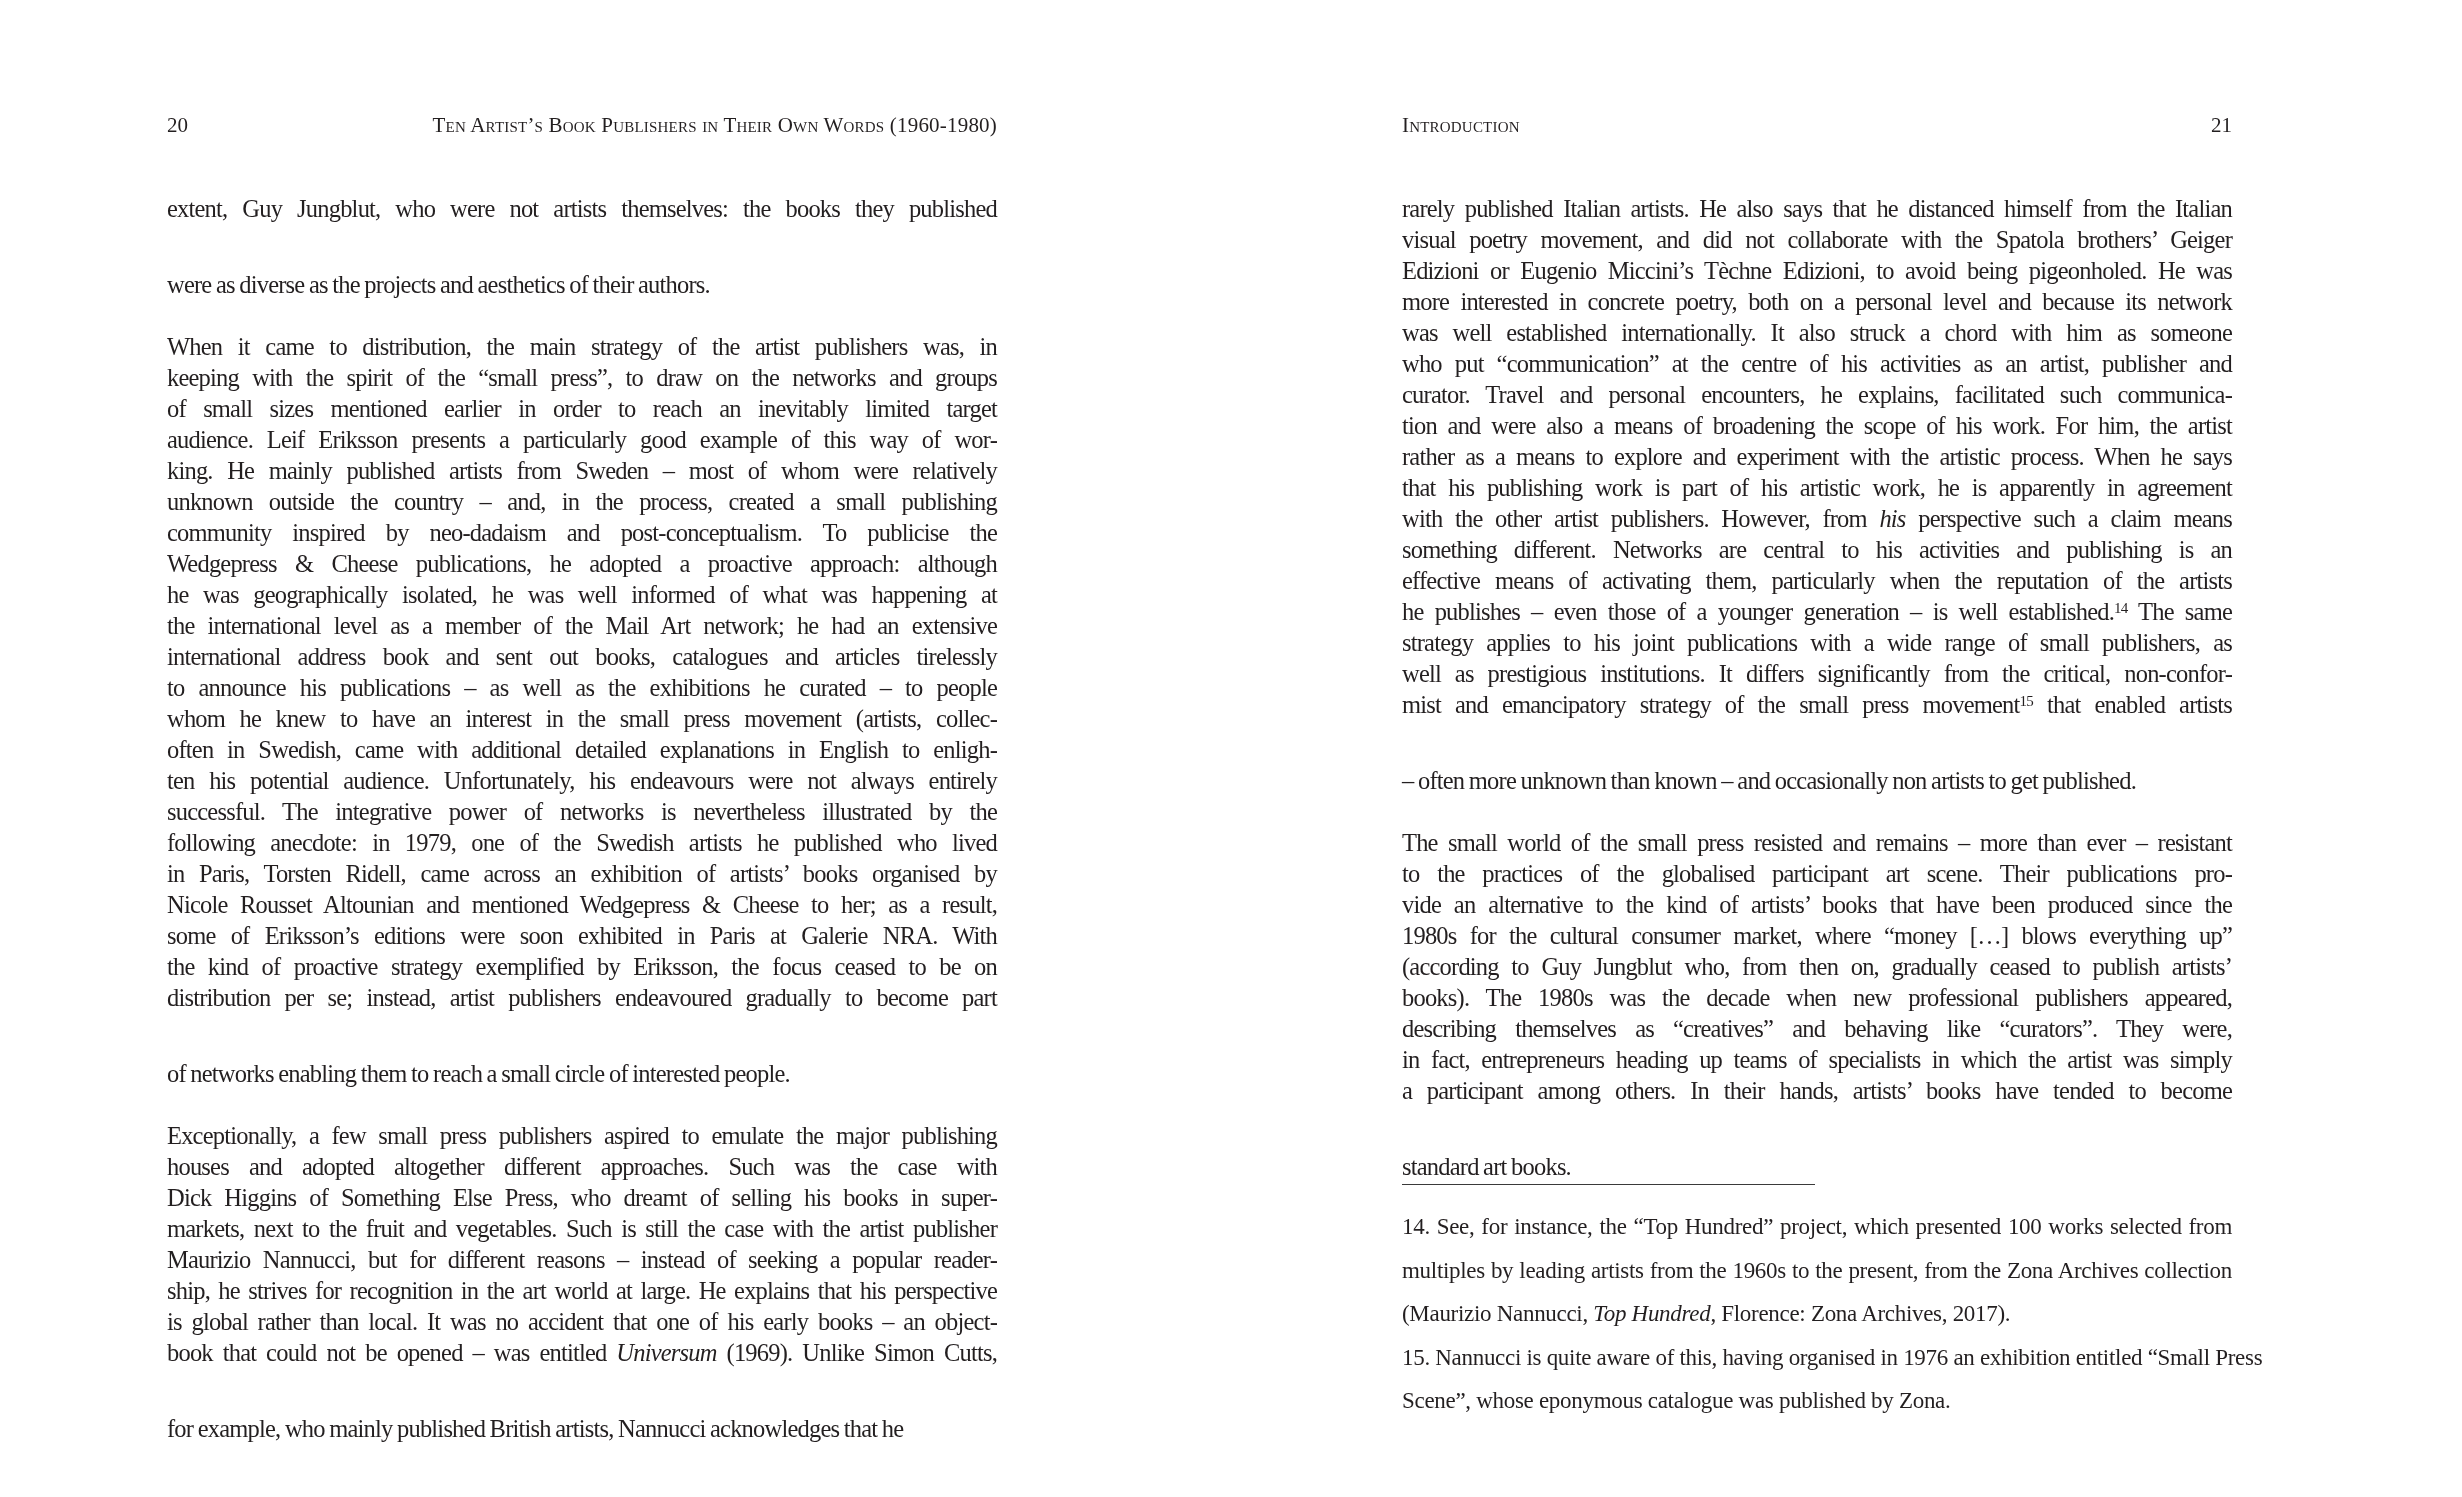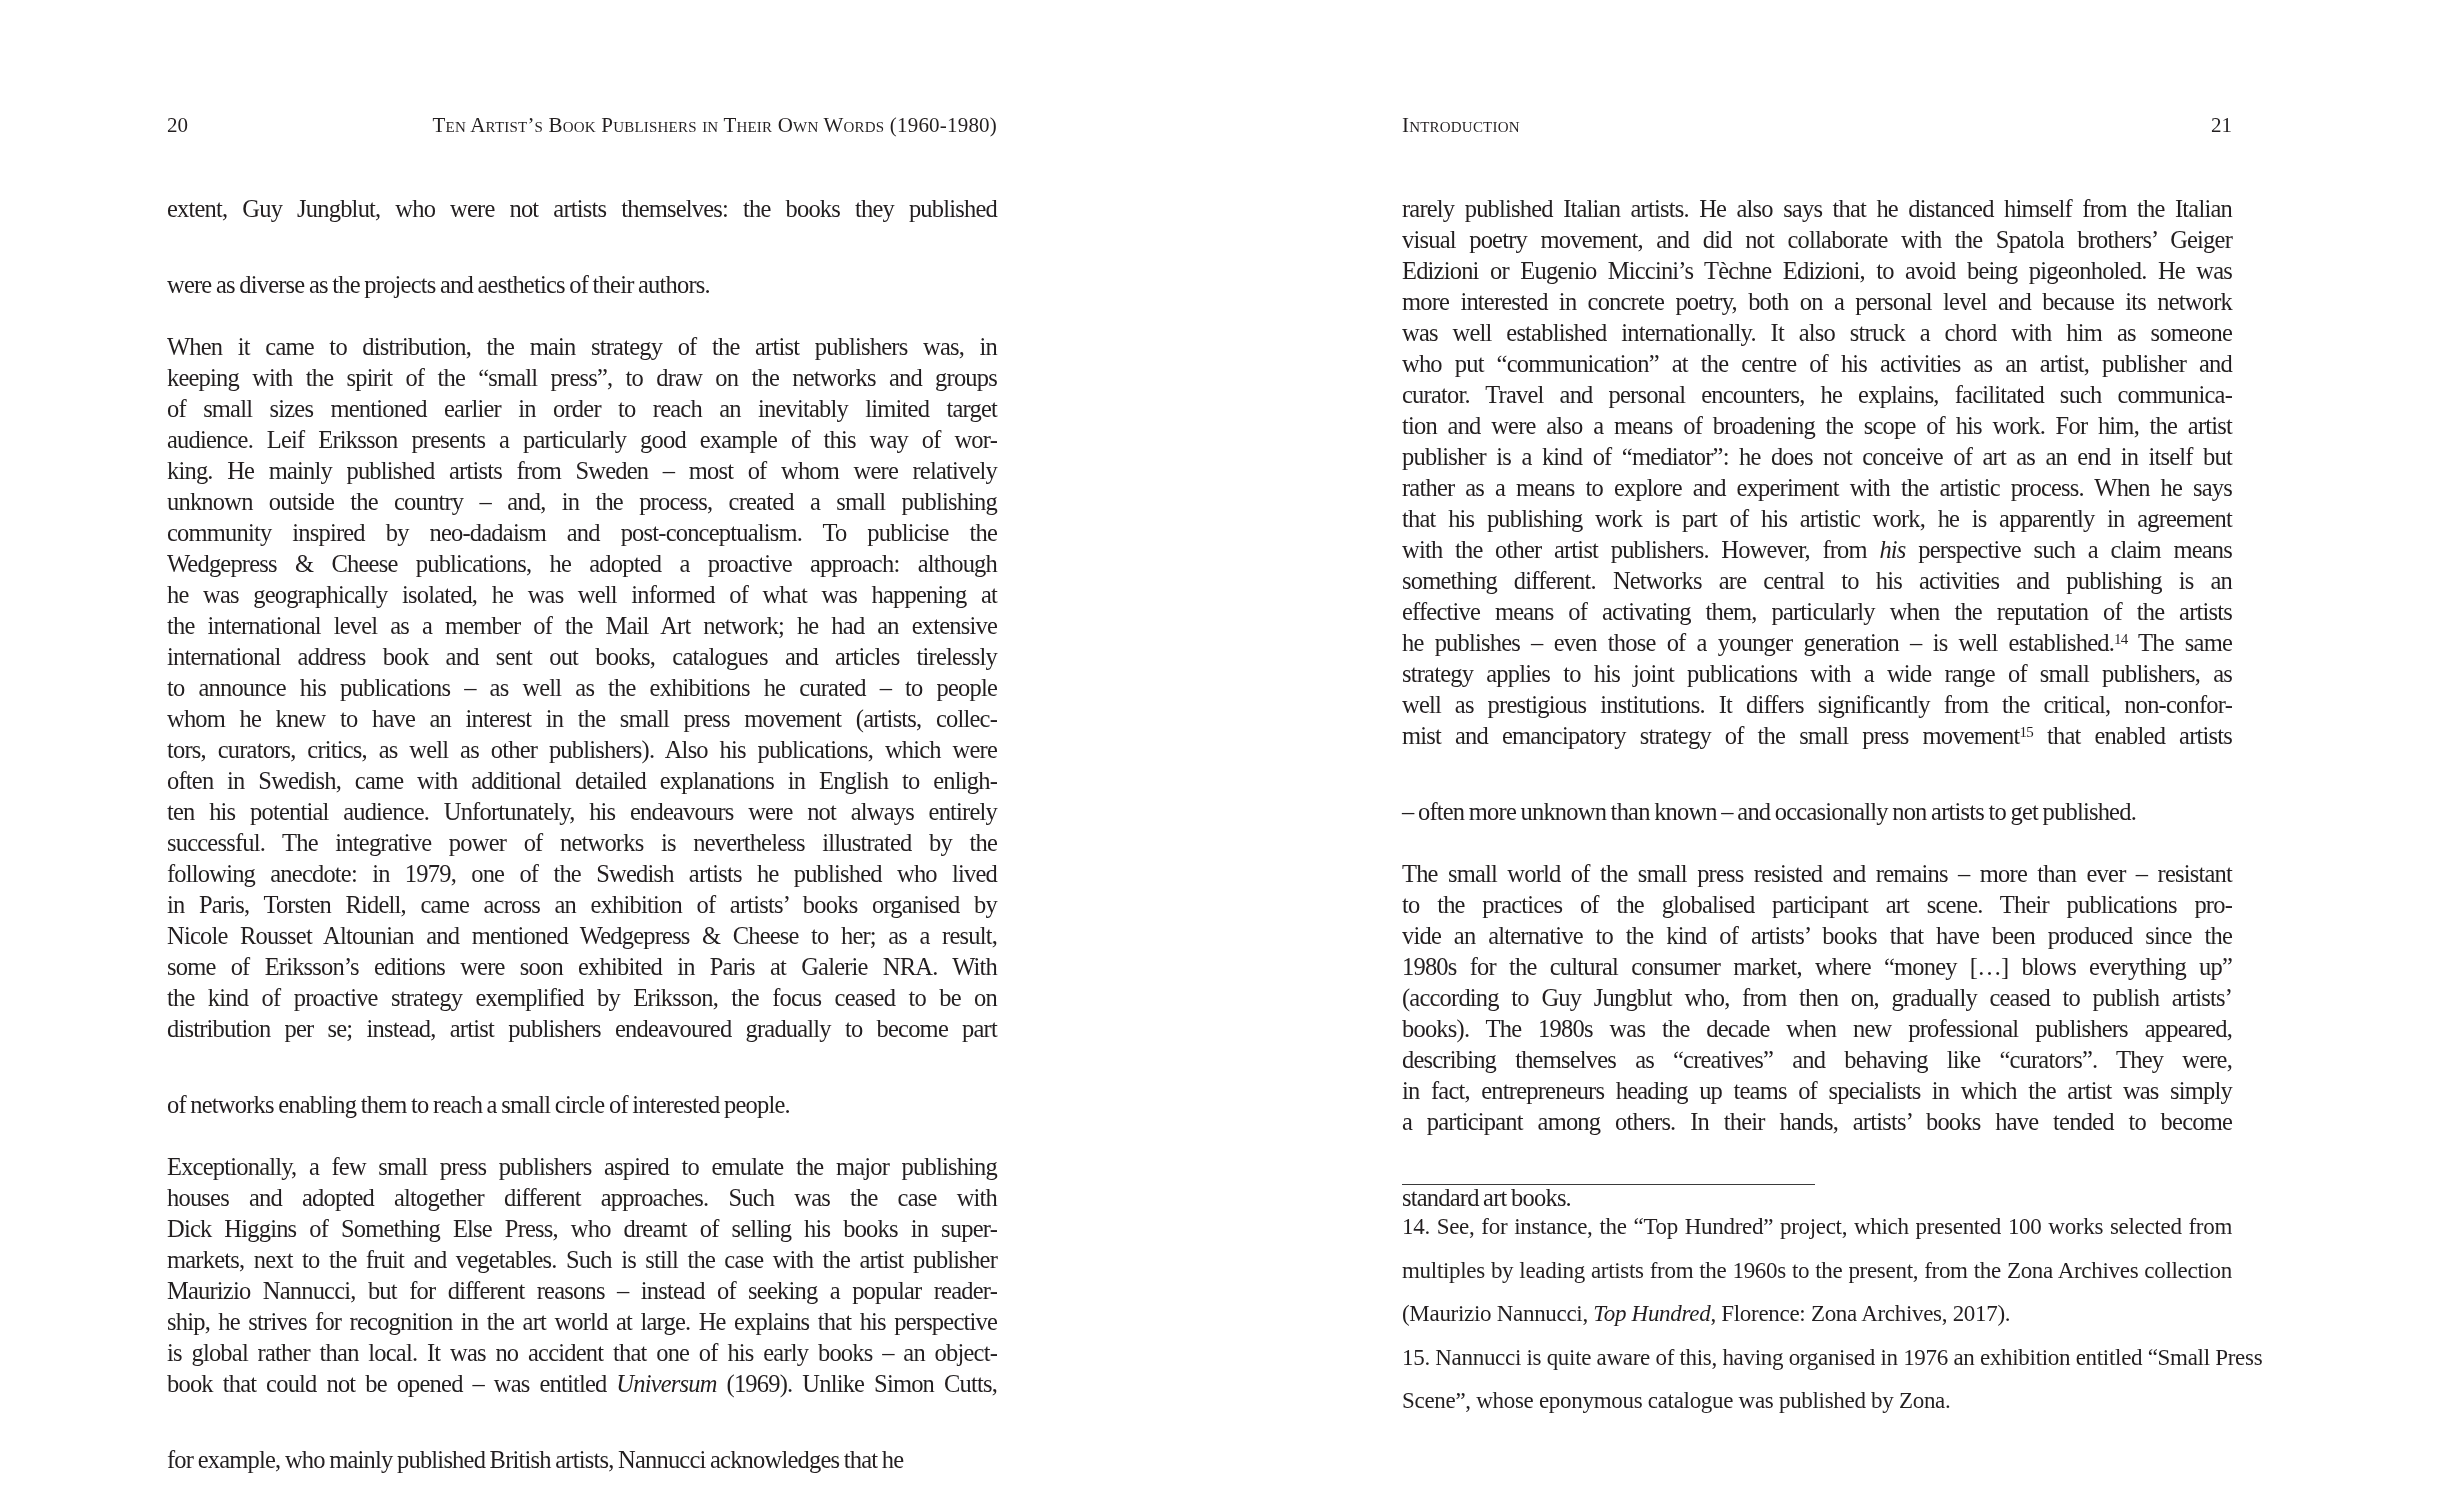--- a/index.html
+++ b/index.html
@@ -53,21 +53,20 @@
         <span class="line">audience. Leif Eriksson presents a particularly good example of this way of wor-</span>
         <span class="line">king. He mainly published artists from Sweden – most of whom were relatively</span>
         <span class="line">unknown outside the country – and, in the process, created a small publishing</span>
         <span class="line">community inspired by neo-dadaism and post-conceptualism. To publicise the</span>
         <span class="line">Wedgepress &amp; Cheese publications, he adopted a proactive approach: although</span>
         <span class="line">he was geographically isolated, he was well informed of what was happening at</span>
         <span class="line">the international level as a member of the Mail Art network; he had an extensive</span>
         <span class="line">international address book and sent out books, catalogues and articles tirelessly</span>
         <span class="line">to announce his publications – as well as the exhibitions he curated – to people</span>
         <span class="line">whom he knew to have an interest in the small press movement (artists, collec-</span>
-        <span class="line">tors, curators, critics, as well as other publishers). Also his publications, which were</span>
         <span class="line">often in Swedish, came with additional detailed explanations in English to enligh-</span>
         <span class="line">ten his potential audience. Unfortunately, his endeavours were not always entirely</span>
         <span class="line">successful. The integrative power of networks is nevertheless illustrated by the</span>
         <span class="line">following anecdote: in 1979, one of the Swedish artists he published who lived</span>
         <span class="line">in Paris, Torsten Ridell, came across an exhibition of artists’ books organised by</span>
         <span class="line">Nicole Rousset Altounian and mentioned Wedgepress &amp; Cheese to her; as a result,</span>
         <span class="line">some of Eriksson’s editions were soon exhibited in Paris at Galerie NRA. With</span>
         <span class="line">the kind of proactive strategy exemplified by Eriksson, the focus ceased to be on</span>
         <span class="line">distribution per se; instead, artist publishers endeavoured gradually to become part</span>
         <span class="line last">of networks enabling them to reach a small circle of interested people.</span>
@@ -95,21 +94,20 @@
   <div class="body" id="right-body">
       <div>
         <span class="line">rarely published Italian artists. He also says that he distanced himself from the Italian</span>
         <span class="line">visual poetry movement, and did not collaborate with the Spatola brothers’ Geiger</span>
         <span class="line">Edizioni or Eugenio Miccini’s Tèchne Edizioni, to avoid being pigeonholed. He was</span>
         <span class="line">more interested in concrete poetry, both on a personal level and because its network</span>
         <span class="line">was well established internationally. It also struck a chord with him as someone</span>
         <span class="line">who put “communication” at the centre of his activities as an artist, publisher and</span>
         <span class="line">curator. Travel and personal encounters, he explains, facilitated such communica-</span>
         <span class="line">tion and were also a means of broadening the scope of his work. For him, the artist</span>
-        <span class="line">publisher is a kind of “mediator”: he does not conceive of art as an end in itself but</span>
         <span class="line">rather as a means to explore and experiment with the artistic process. When he says</span>
         <span class="line">that his publishing work is part of his artistic work, he is apparently in agreement</span>
         <span class="line"><span>with the other artist publishers. However, from </span><i>his</i><span> perspective such a claim means</span></span>
         <span class="line">something different. Networks are central to his activities and publishing is an</span>
         <span class="line">effective means of activating them, particularly when the reputation of the artists</span>
         <span class="line"><span>he publishes – even those of a younger generation – is well established.</span><sup>14</sup><span> The same</span></span>
         <span class="line">strategy applies to his joint publications with a wide range of small publishers, as</span>
         <span class="line">well as prestigious institutions. It differs significantly from the critical, non-confor-</span>
         <span class="line"><span>mist and emancipatory strategy of the small press movement</span><sup>15</sup><span> that enabled artists</span></span>
         <span class="line last">– often more unknown than known – and occasionally non artists to get published.</span>

